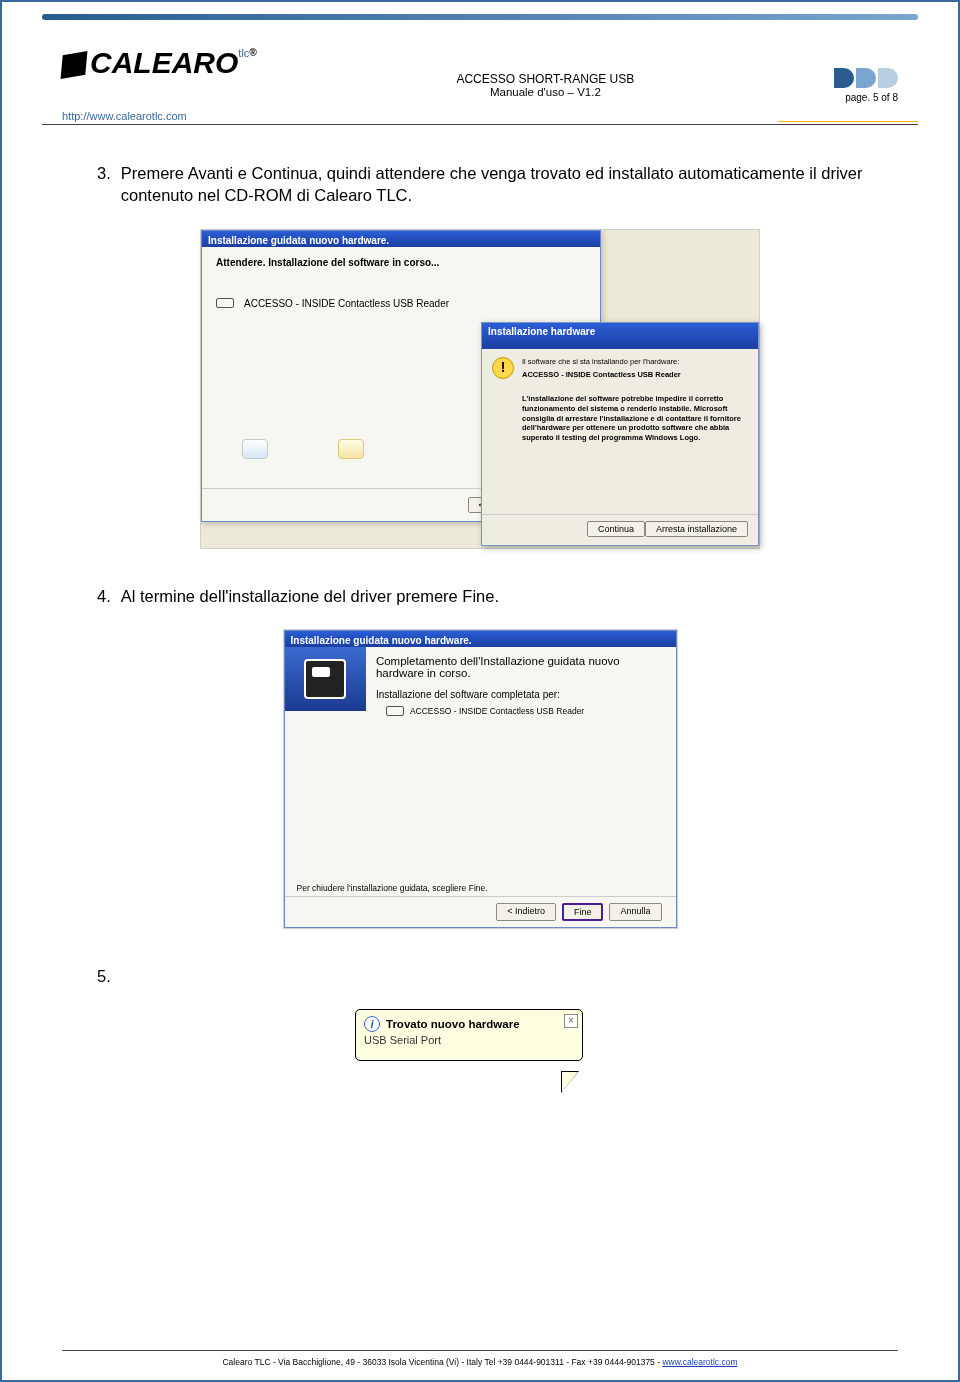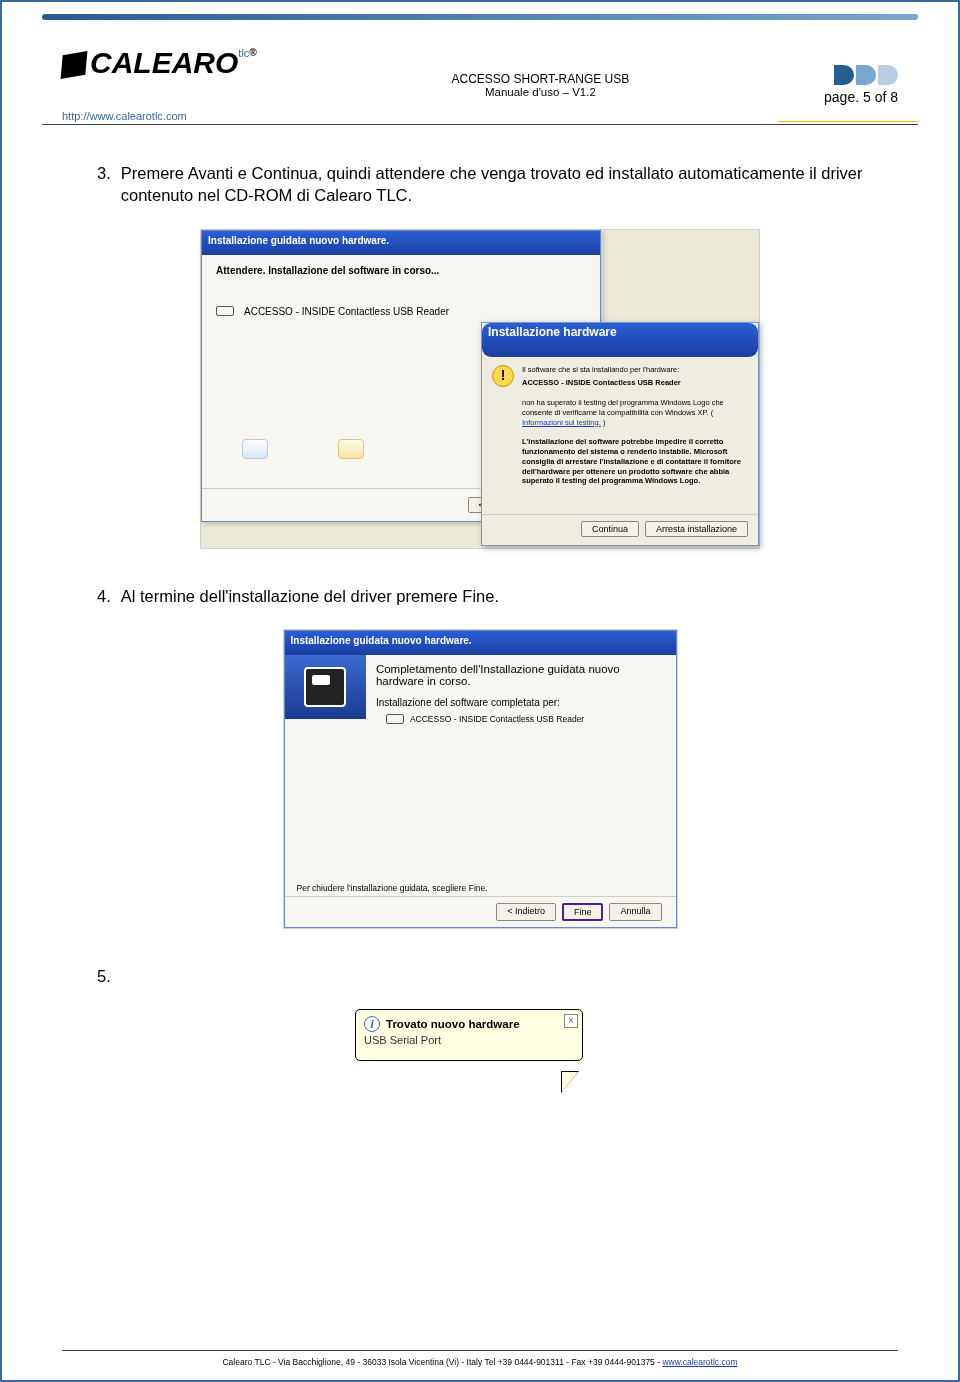--- a/index.html
+++ b/index.html
@@ -11,51 +11,51 @@
   .logo-mark { display: inline-block; width: 24px; height: 24px; background: #000; transform: skewX(-15deg) rotate(-10deg); margin-right: 4px; vertical-align: middle; }
   .logo-sub { font-size: 11px; color: #3a6a9a; margin-top: 0px; }
   .header-center { text-align: center; font-size: 12px; }
   .header-center .sub { font-size: 11.5px; }
   .header-right { text-align: right; }
   .right-shapes { display: flex; gap: 2px; justify-content: flex-end; }
   .shape { width: 20px; height: 20px; border-radius: 0 10px 10px 0; }
   .sh1 { background: #2a5d8f; }
   .sh2 { background: #7aa5cf; }
   .sh3 { background: #b8cee2; }
-  .page-no { font-size: 14px; color: #000; margin-top: 4px; }
+  .page-no { font-size: 10px; color: #000; margin-top: 4px; }
   .rule-row { position: absolute; top: 122px; left: 40px; right: 40px; }
   .rule { height: 1px; background: #444; }
   .rule-short { position: absolute; right: 0; top: -3px; height: 1px; width: 140px; background: #f4b400; }
   .content { position: absolute; top: 160px; left: 95px; right: 95px; }
   .para { font-size: 16.5px; color: #000; display: flex; gap: 10px; line-height: 1.35; }
   .para .num { white-space: nowrap; }
   .fig { display: block; margin: 22px auto 36px; border: 1px solid #d0d0d0; background: #ece9d8; position: relative; }
   
   .fig1 { width: 560px; height: 320px; }
   .w1 { position: absolute; top: 0; left: 0; width: 400px; height: 292px; border: 1px solid #6d89c8; background: #f7f6f0; box-shadow: 2px 2px 6px rgba(0,0,0,0.2); }
-  .tb { height: 24px; background: linear-gradient(to bottom, #2a5ed6, #1b3ea0); color: #fff; font-size: 10px; font-weight: bold; padding-left: 6px; line-height: 20px; }
+  .tb { height: 16px; background: linear-gradient(to bottom, #2a5ed6, #1b3ea0); color: #fff; font-size: 10px; font-weight: bold; padding-left: 6px; line-height: 20px; }
   .w1-body { padding: 10px 14px; font-size: 10px; color: #000; }
   .w1-line { font-weight: bold; }
   .w1-mid { margin-top: 30px; display: flex; align-items: center; gap: 10px; }
   .usb-icon { width: 18px; height: 10px; border: 1px solid #555; border-radius: 2px; }
   .w1-lowicons { position: absolute; bottom: 62px; left: 40px; display: flex; gap: 70px; }
   .li1 { width: 26px; height: 20px; background: linear-gradient(#fff,#d9e6f6); border: 1px solid #bcc; border-radius: 4px; }
   .li2 { width: 26px; height: 20px; background: linear-gradient(#fffde6,#f6e4a4); border: 1px solid #dbc87a; border-radius: 4px; }
   .w1-btnrow { position: absolute; bottom: 8px; left: 0; right: 0; border-top: 1px solid #ccc; padding-top: 8px; display: flex; justify-content: flex-end; gap: 6px; padding-right: 12px; }
   .xpbtn { font-size: 9px; padding: 2px 10px; border: 1px solid #888; background: #f4f2e8; border-radius: 2px; }
   .w2 { position: absolute; top: 92px; right: 0; width: 278px; height: 224px; background: #efede1; border: 1px solid #7a98c7; box-shadow: 2px 2px 6px rgba(0,0,0,0.3); }
-  .tb2 { height: 34px; background: linear-gradient(to bottom, #2a5ed6, #1b3ea0); color: #fff; font-size: 12px; font-weight: bold; padding-left: 6px; line-height: 18px; border-radius: 9px; }
+  .tb2 { height: 26px; background: linear-gradient(to bottom, #2a5ed6, #1b3ea0); color: #fff; font-size: 10px; font-weight: bold; padding-left: 6px; line-height: 18px; }
   .w2-body { padding: 8px 10px; font-size: 7.5px; color: #000; line-height: 1.3; }
   .warn-row { display: flex; gap: 8px; align-items: flex-start; }
   .warn-icon { width: 22px; height: 22px; background: #ffd84a; border-radius: 50% 50% 50% 50%; border: 1px solid #c09b00; display: flex; align-items: center; justify-content: center; font-weight: bold; color: #000; font-size: 14px; flex-shrink: 0; }
   .warn-text strong.dev { font-weight: bold; display: inline-block; margin: 4px 0; }
   .warn-para2 { margin-top: 6px; }
   .warn-link { color: #1a3ec2; text-decoration: underline; }
   .warn-bold { font-weight: bold; margin-top: 10px; display: block; }
-  .w2-btnrow { position: absolute; bottom: 8px; left: 0; right: 0; border-top: 1px solid #ccc; padding-top: 6px; display: flex; justify-content: flex-end; gap: 6px; padding-right: 10px; }
+  .w2-btnrow { position: absolute; bottom: 8px; left: 0; right: 0; border-top: 1px solid #ccc; padding-top: 6px; display: flex; justify-content: flex-end; padding-right: 10px; }
   
   .fig2 { width: 395px; height: 300px; }
   .w3 { position: absolute; top: 0; left: 0; right: 0; bottom: 0; border: 1px solid #6d89c8; background: #f7f6f0; }
   .w3-top { display: flex; }
   .w3-left { width: 96px; height: 64px; background: linear-gradient(#3a6bd0,#1a3a90); display: flex; align-items: center; justify-content: center; }
   .hw-big { width: 42px; height: 40px; background: #222; border: 2px solid #fff; border-radius: 4px; position: relative; }
   .hw-big::after { content: ""; position: absolute; top: 6px; left: 6px; width: 18px; height: 10px; background: #fff; border-radius: 2px; }
   .w3-right { padding: 8px 10px; font-size: 10.5px; }
   .w3-title { font-weight: normal; font-size: 11.5px; }
   .w3-sub { margin-top: 10px; font-size: 10px; }
@@ -134,25 +134,20 @@
       </div>
     </div>
     <div class="w2">
       <div class="tb2">Installazione hardware</div>
       <div class="w2-body">
         <div class="warn-row">
           <div class="warn-icon">!</div>
           <div class="warn-text">
             <div>Il software che si sta installando per l'hardware:</div>
             <strong class="dev">ACCESSO - INSIDE Contactless USB Reader</strong>
-            <div class="warn-para2">
-              <span>non ha superato il testing del programma Windows Logo che consente di verificarne la compatibilità con Windows XP. (</span>
-              <span class="warn-link">Informazioni sul testing.</span>
-              <span>)</span>
-            </div>
             <strong class="warn-bold">L'installazione del software potrebbe impedire il corretto funzionamento del sistema o renderlo instabile. Microsoft consiglia di arrestare l'installazione e di contattare il fornitore dell'hardware per ottenere un prodotto software che abbia superato il testing del programma Windows Logo.</strong>
           </div>
         </div>
       </div>
       <div class="w2-btnrow">
         <div class="xpbtn">Continua</div>
         <div class="xpbtn">Arresta installazione</div>
       </div>
     </div>
   </div>

